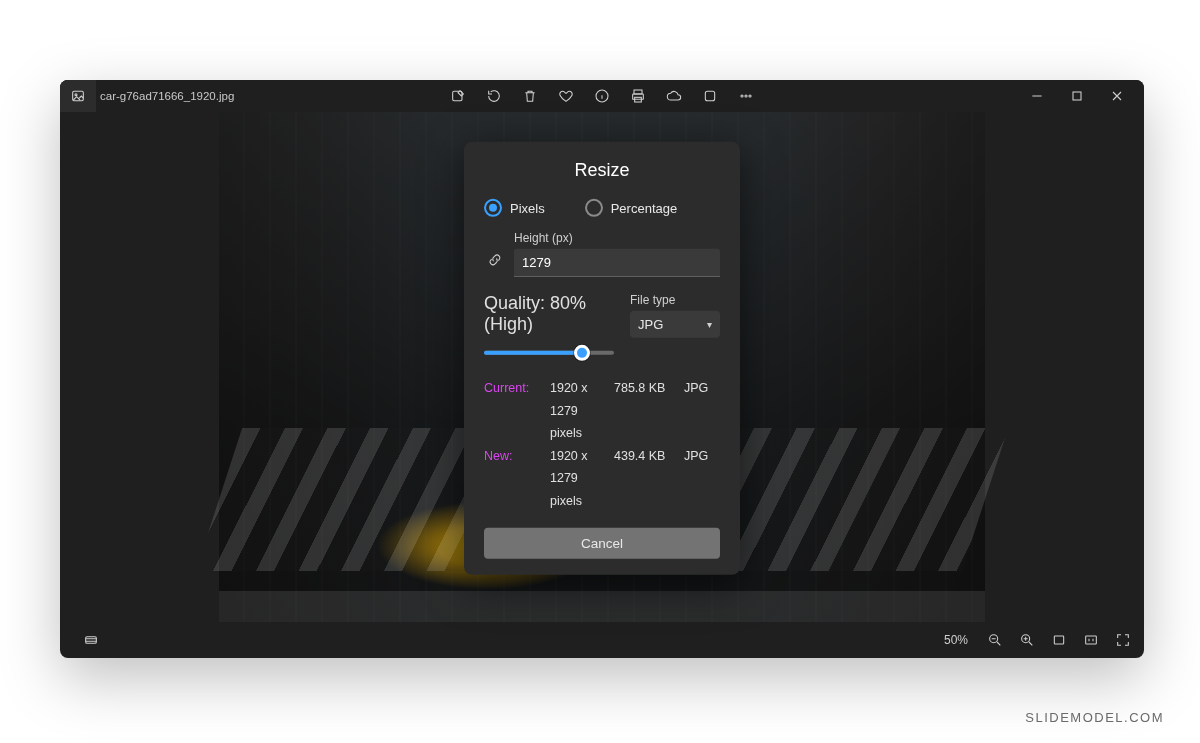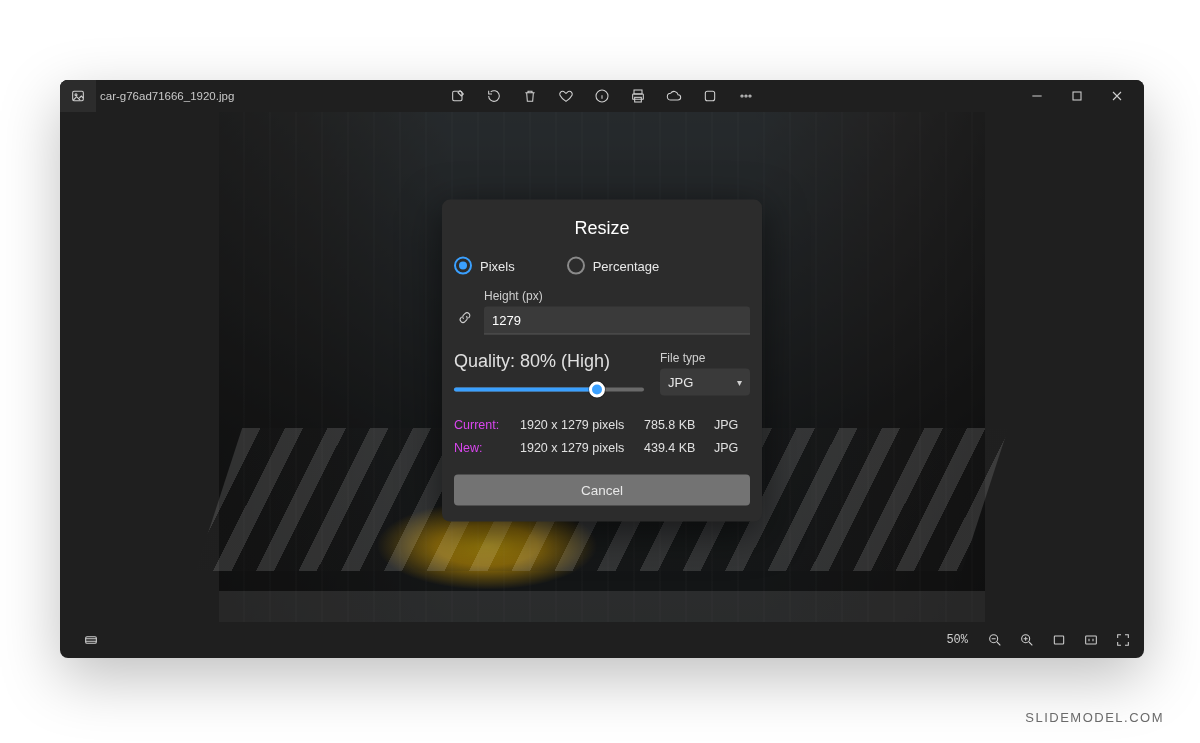--- a/index.html
+++ b/index.html
@@ -72,32 +72,32 @@
     content:"";
     position:absolute; left:0; right:0; bottom:10%; height:28%;
     background: repeating-linear-gradient(100deg, rgba(255,255,255,.55) 0 18px, rgba(40,40,40,.3) 18px 42px);
     transform: skewX(-18deg);
     opacity:.35;
   }
 
   
   .dialog {
     position:absolute;
-    width: 320px;
+    width: 276px;
     left: 50%; top: 50%;
     transform: translate(-50%, -52%);
     background: #2c2c2c;
     border-radius: 8px;
-    padding: 18px 12px 16px;
+    padding: 18px 20px 16px;
     color: #e8e8e8;
     font-size: 13px;
     box-shadow: 0 10px 40px rgba(0,0,0,.55);
   }
   .dialog h2 { text-align:center; font-weight:400; font-size:18px; margin-bottom:18px; color:#fff;}
-  .radio-row { display:flex; gap:52px; margin-bottom:14px; align-items:center; }
+  .radio-row { display:flex; gap:40px; margin-bottom:14px; align-items:center; }
   .radio { display:flex; gap:8px; align-items:center; }
   .radio .dot {
     width:18px; height:18px; border-radius:50%;
     border:2px solid #8a8a8a; position:relative; flex-shrink:0;
   }
   .radio.sel .dot { border-color:#3aa0ff; }
   .radio.sel .dot::after {
     content:""; position:absolute; inset:3px; border-radius:50%; background:#3aa0ff;
   }
 
@@ -132,21 +132,21 @@
   .btn.secondary { background:#737373; color:#e8e8e8; }
 
   
   .bottombar {
     position:absolute; left:0; right:0; bottom:0; height:36px;
     display:flex; align-items:center; padding:0 10px;
     color:#cfcfcf; font-size:12px;
   }
   .bottombar .spacer { flex:1; }
   .bottombar .bicon { width:22px; height:22px; display:flex; align-items:center; justify-content:center; margin-left:10px; }
-  .bottombar .zoomv { margin-left:auto; margin-right:6px;font-family:Liberation Mono, monospace; }
+  .bottombar .zoomv { margin-left:auto; margin-right:6px; }
 
   .watermark {
     position:absolute; right:36px; bottom:18px;
     font-size:13px; letter-spacing:1.5px; color:#6a6a6a;
   }
 
   svg { width:16px; height:16px; stroke:currentColor; fill:none; stroke-width:1.6; }
 </style>
 </head>
 <body>

